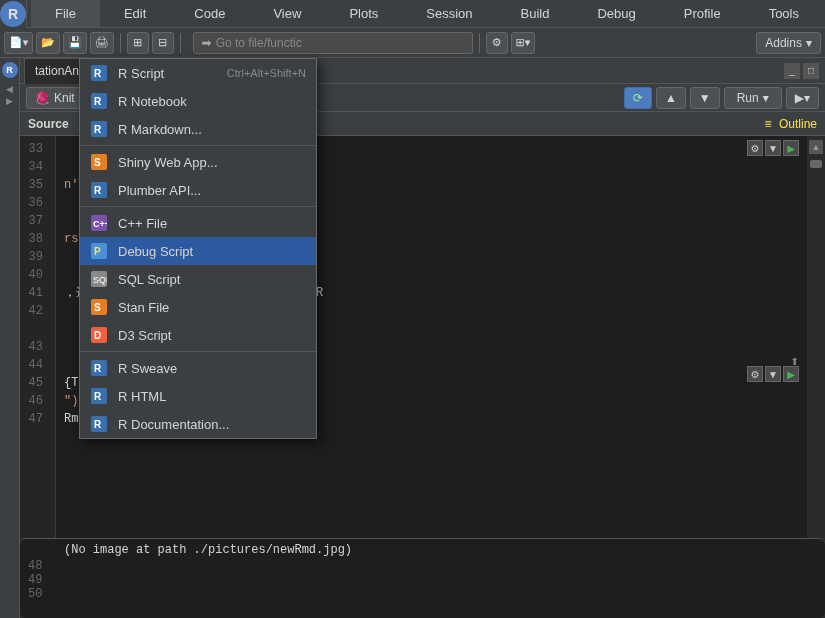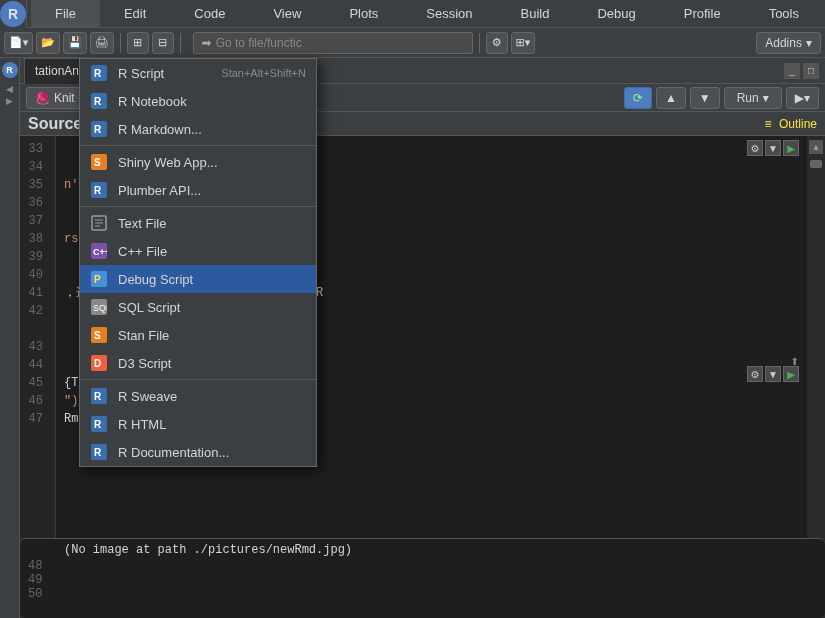--- a/index.html
+++ b/index.html
@@ -212,21 +212,21 @@
     .source-outline-bar {
       background: #3c3f41;
       display: flex;
       align-items: center;
       height: 24px;
       border-bottom: 1px solid #555;
       padding: 0 8px;
     }
     .source-label {
       color: #d4d4d4;
-      font-size: 16px;
+      font-size: 12px;
       font-weight: bold;
     }
     .outline-label {
       margin-left: auto;
       color: #fde047;
       font-size: 12px;
     }
 
     
     .code-editor {
@@ -542,21 +542,21 @@
 
 <div class="dropdown-menu">
   <div class="dropdown-item">
     <div class="dropdown-icon icon-r-blue">
       <svg width="16" height="16" viewBox="0 0 16 16">
           <rect width="16" height="16" rx="2" fill="#3a6fad"></rect>
           <text x="3" y="12" font-size="10" fill="white" font-weight="bold">R</text>
         </svg>
     </div>
     <span>R Script</span>
-    <span class="dropdown-shortcut">Stan+Alt+Shift+N</span>
+    <span class="dropdown-shortcut">Ctrl+Alt+Shift+N</span>
   </div>
   <div class="dropdown-item">
     <div class="dropdown-icon">
       <svg width="16" height="16" viewBox="0 0 16 16">
           <rect width="16" height="16" rx="2" fill="#3a6fad"></rect>
           <text x="3" y="12" font-size="10" fill="white" font-weight="bold">R</text>
         </svg>
     </div>
     <span>R Notebook</span>
   </div>
@@ -585,32 +585,20 @@
           <rect width="16" height="16" rx="2" fill="#3a6fad"></rect>
           <text x="3" y="12" font-size="10" fill="white" font-weight="bold">R</text>
         </svg>
     </div>
     <span>Plumber API...</span>
   </div>
   <div class="dropdown-separator"></div>
   <div class="dropdown-item">
     <div class="dropdown-icon">
       <svg width="16" height="16" viewBox="0 0 16 16">
-          <rect width="1" height="16" fill="none"></rect>
-          <rect x="1" y="1" width="14" height="14" rx="1" fill="none" stroke="#999" stroke-width="1.5"></rect>
-          <line x1="4" y1="5" x2="12" y2="5" stroke="#999" stroke-width="1"></line>
-          <line x1="4" y1="8" x2="12" y2="8" stroke="#999" stroke-width="1"></line>
-          <line x1="4" y1="11" x2="9" y2="11" stroke="#999" stroke-width="1"></line>
-        </svg>
-    </div>
-    <span>Text File</span>
-  </div>
-  <div class="dropdown-item">
-    <div class="dropdown-icon">
-      <svg width="16" height="16" viewBox="0 0 16 16">
           <rect width="16" height="16" rx="2" fill="#7b52ab"></rect>
           <text x="2" y="12" font-size="9" fill="white" font-weight="bold">C++</text>
         </svg>
     </div>
     <span>C++ File</span>
   </div>
   <div class="dropdown-item highlighted">
     <div class="dropdown-icon">
       <svg width="16" height="16" viewBox="0 0 16 16">
           <rect width="16" height="16" rx="2" fill="#4a90d9"></rect>

